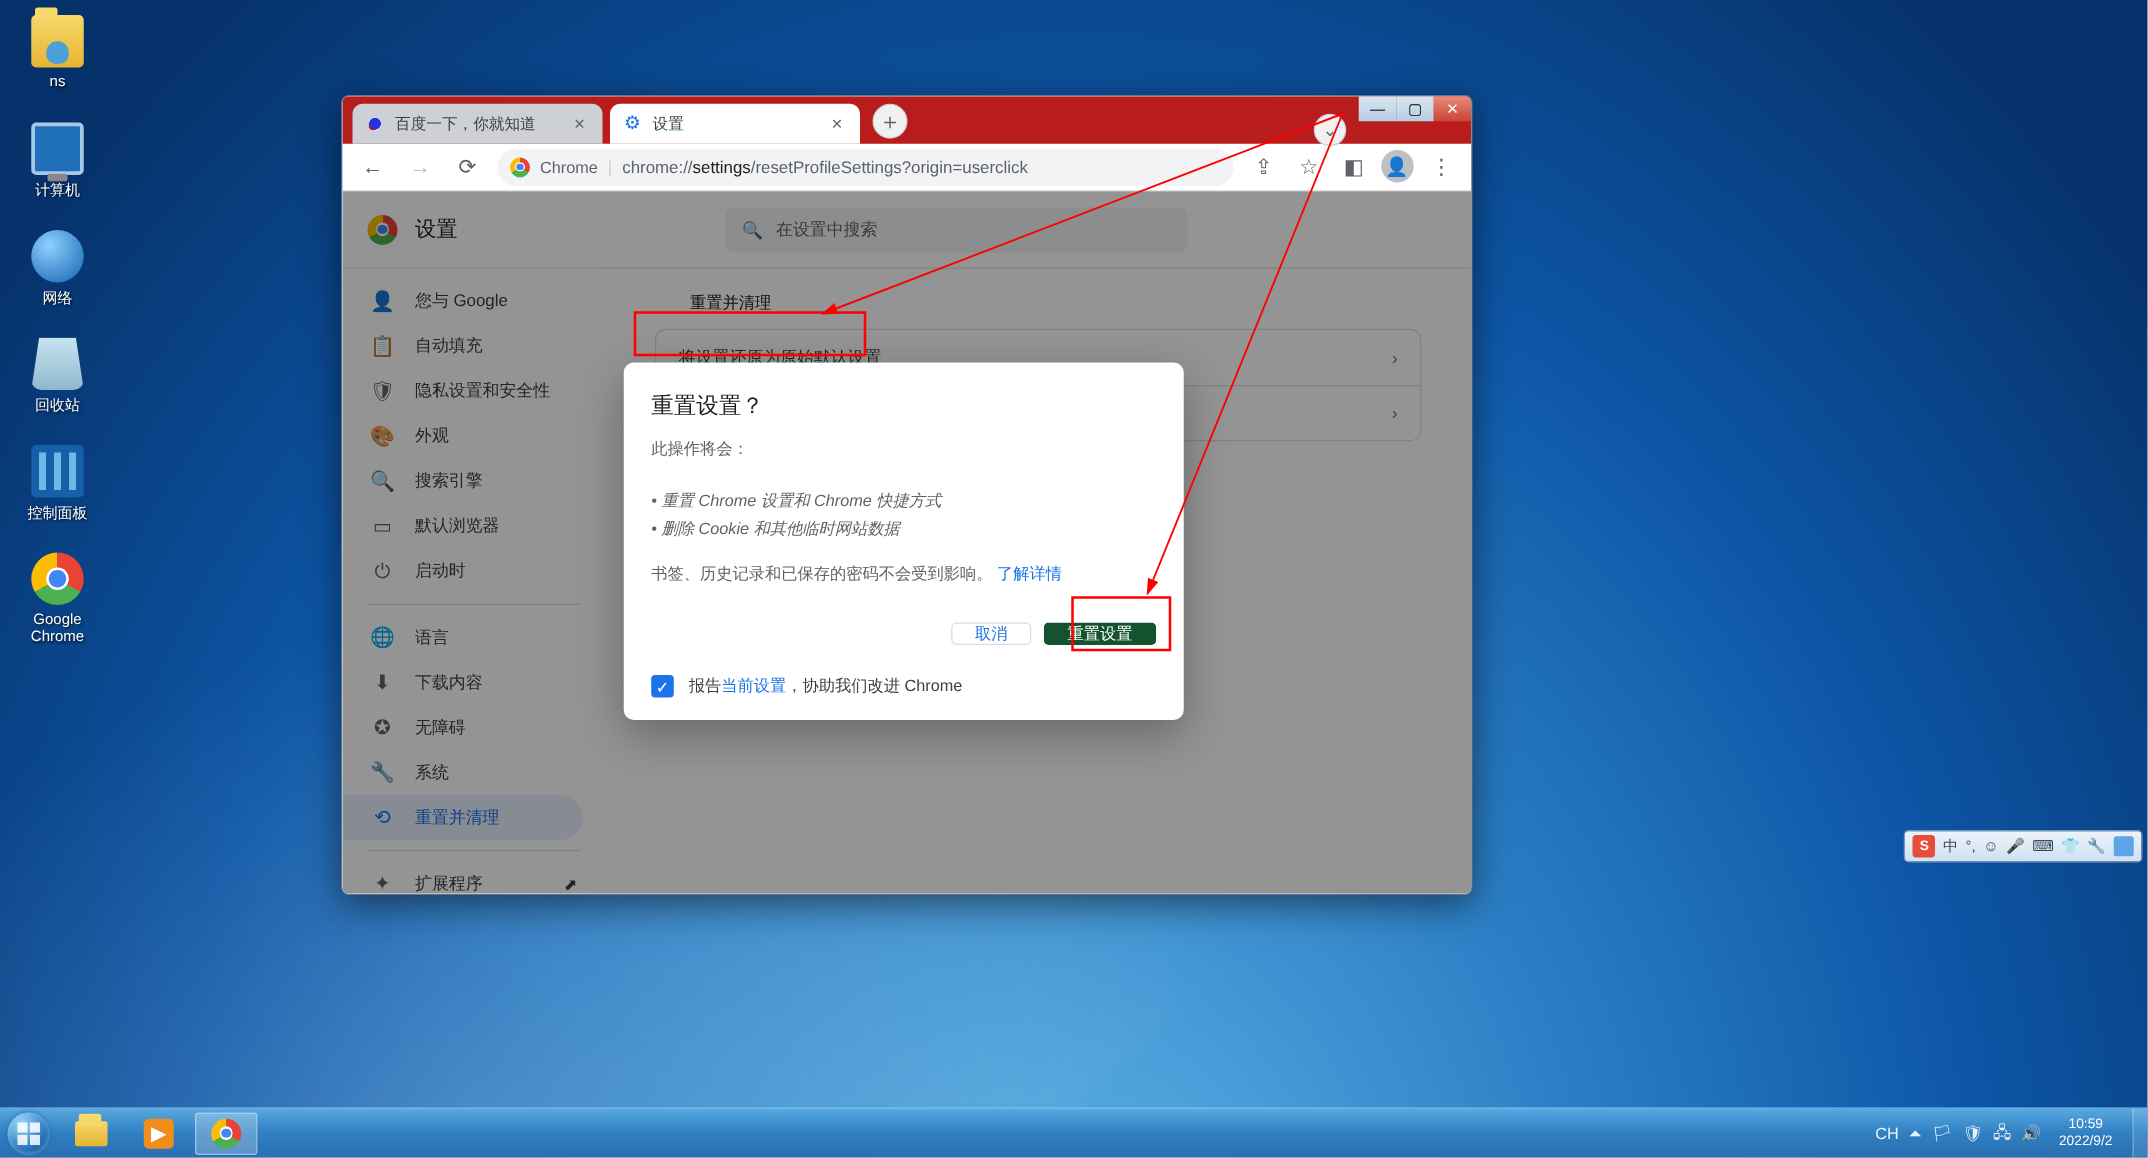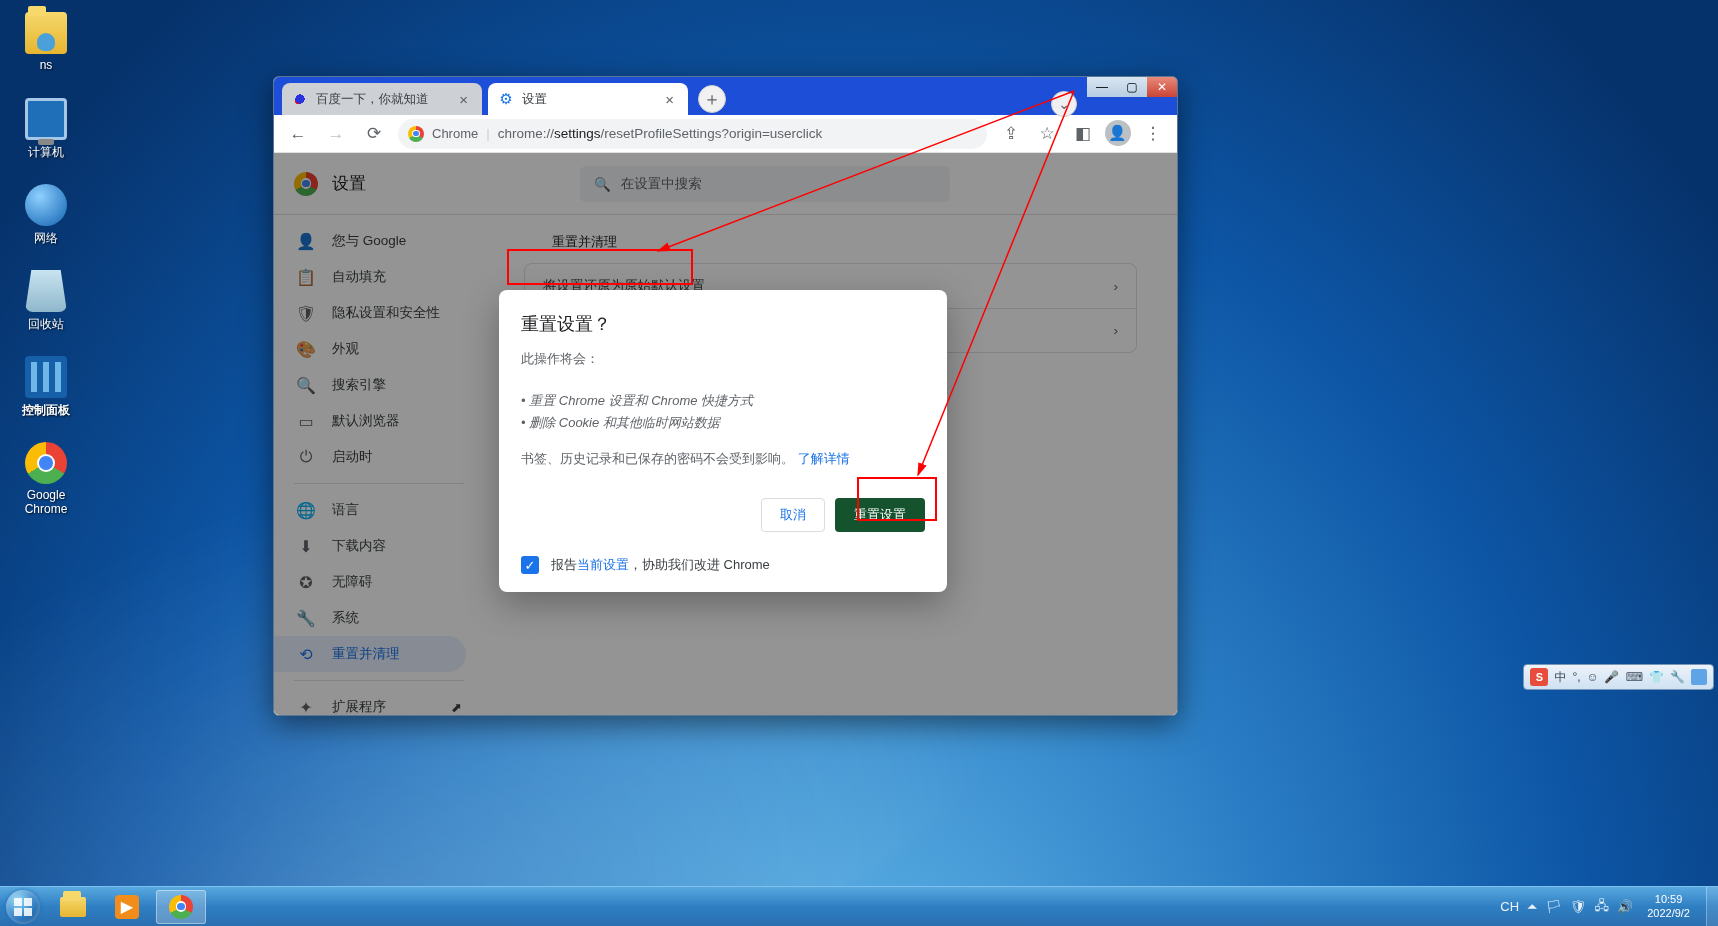--- a/index.html
+++ b/index.html
@@ -6,21 +6,21 @@
   html, body { width: 1718px; height: 926px; overflow: hidden; }
   body { background: radial-gradient(ellipse at 50% 110%, #5fb3e6 0%, #2a7dc4 35%, #0d56a6 60%, #06326b 90%); position: relative; }
 
   
   .desktop-icon { position: absolute; width: 80px; text-align: center; color: #fff; font-size: 12px; text-shadow: 1px 1px 2px rgba(0,0,0,0.8); cursor: pointer; }
   .desktop-icon .ico { width: 42px; height: 42px; margin: 0 auto 4px; }
   .di-ns     { top: 12px;  left: 6px; }
   .di-comp   { top: 98px;  left: 6px; }
   .di-net    { top: 184px; left: 6px; }
   .di-bin    { top: 270px; left: 6px; }
-  .di-ctrl   { top: 356px; left: 6px; font-weight: bold; }
+  .di-ctrl   { top: 356px; left: 6px; }
   .di-chrome { top: 442px; left: 6px; }
 
   
   .ico-folder { background: linear-gradient(#f6d86b,#e6b531); border-radius: 4px; position: relative; }
   .ico-folder::before { content:""; position:absolute; top:-6px; left:3px; width:18px; height:10px; background:#f6d86b; border-radius:2px 2px 0 0;}
   .ico-head   { position:absolute; bottom:3px; left:50%; transform:translateX(-50%); width:18px; height:18px; background:#4aa0d8; border-radius:50% 50% 40% 40%; }
   .ico-monitor{ background:#1e6fb8; border:3px solid #a7c7e7; border-radius:4px; position:relative; }
   .ico-monitor::after{content:""; position:absolute; bottom:-8px; left:50%; transform:translateX(-50%); width:16px; height:6px; background:#888; border-radius:2px;}
   .ico-globe  { background:radial-gradient(circle at 35% 30%, #8fd0ff, #1062b0); border-radius:50%; }
   .ico-bin    { background:linear-gradient(#c8e4f0,#8fb7cc); border-radius:6px 6px 8px 8px; position:relative; clip-path: polygon(15% 0,85% 0,100% 100%,0 100%);}
@@ -51,21 +51,21 @@
 
   
   .titlebar-area{ position:absolute; right:0; top:0; display:flex; }
   .win-btn{ width:30px; height:20px; display:flex; align-items:center; justify-content:center; font-size:12px; font-family:sans-serif; cursor:pointer; }
   .win-btn.min{ background:linear-gradient(#d9e6f2,#b7cde2);} 
   .win-btn.max{ background:linear-gradient(#d9e6f2,#b7cde2);} 
   .win-btn.close{ background:linear-gradient(#e98a7a,#c94436); color:#fff; border-top-right-radius:3px;} 
   .search-drop{ position:absolute; right:100px; top:14px; width:26px; height:26px; border-radius:50%; background:#f1f1f1;color:#5f6368;border:1px solid #d0d0d0; display:flex;align-items:center;justify-content:center;font-size:14px;cursor:pointer;}
 
   
-  .tabstrip{ height:38px; background:#1d4ed8; display:flex; align-items:flex-end; padding:6px 8px 0 8px; gap:6px; position:relative;}
+  .tabstrip{ height:38px; background:#b91c1c; display:flex; padding:6px 8px 0 8px; gap:6px; position:relative;}
   .tab{ height:32px; border-radius:8px 8px 0 0; display:flex; align-items:center; padding:0 10px; gap:8px; font-size:12.5px; min-width:200px; max-width:205px; cursor:pointer; position:relative;}
   .tab .fav{ width:16px;height:16px; flex-shrink:0;}
   .tab .label{ overflow:hidden; white-space:nowrap; text-overflow:ellipsis; flex:1; color:#3c4043;}
   .tab .tab-x{ font-size:15px; color:#5f6368; cursor:pointer; padding:2px 4px; border-radius:50%; flex-shrink:0;}
   .tab.active{ background:#fff; }
   .tab.inactive{ background:#cdd0d4; }
   .newtab{ width:28px; height:28px; border-radius:50%; background:#f1f1f1; display:flex; align-items:center; justify-content:center; margin:0 0 2px 4px; cursor:pointer; color:#5f6368; font-size:18px; border:1px solid #d0d0d0;}
 
   
   .toolbar{ height:38px; background:#fff; border-bottom:1px solid #e0e0e0; display:flex; align-items:center; padding:0 10px; gap:10px;}
@@ -100,21 +100,21 @@
 
   
   .dialog{ position:absolute; left:225px; top:213px; width:448px; background:#fff; border-radius:8px; box-shadow:0 12px 36px rgba(0,0,0,.3); z-index:20; padding:22px 22px 18px; font-size:13px; color:#3c4043;}
   .dialog h2{ font-size:18px; font-weight:500; color:#202124; margin-bottom:14px;}
   .dialog .intro{ margin-bottom:22px; color:#5f6368;}
   .dialog ul{ list-style:none; margin-bottom:16px;font-style:italic;}
   .dialog ul li{ color:#5f6368; padding:2px 0;}
   .dialog .note{ color:#5f6368; margin-bottom:30px;}
   .dialog .note a{ color:#1a73e8; text-decoration:none; cursor:pointer;}
   .dialog .btns{ display:flex; justify-content:flex-end; gap:10px; margin-bottom:24px;}
-  .dialog .btn{ height:34px; padding:0 18px; border-radius:4px; font-size:13px; display:flex;align-items:center; cursor:pointer; border:1px solid transparent;text-align:center;}
+  .dialog .btn{ height:18px; padding:0 18px; border-radius:4px; font-size:13px; display:flex;align-items:center; cursor:pointer; border:1px solid transparent;text-align:center;}
   .dialog .btn.cancel{ color:#1a73e8; background:#fff; border-color:#dadce0;}
   .dialog .btn.primary{ background:#14532d; color:#fff;}
   .dialog .footrow{ display:flex; align-items:center; gap:12px; color:#3c4043;}
   .dialog .cb{ width:18px;height:18px; background:#1a73e8; border-radius:3px; display:flex;align-items:center;justify-content:center;color:#fff;font-size:13px; cursor:pointer;}
   .dialog .fa{ color:#1a73e8; cursor:pointer;}
 
   
   .ann{ position:absolute; border:2px solid #f00; z-index:40; pointer-events:none;}
   .ann1{ left:233px; top:172px; width:186px; height:36px;}
   .ann2{ left:583px; top:400px; width:80px; height:44px;}

